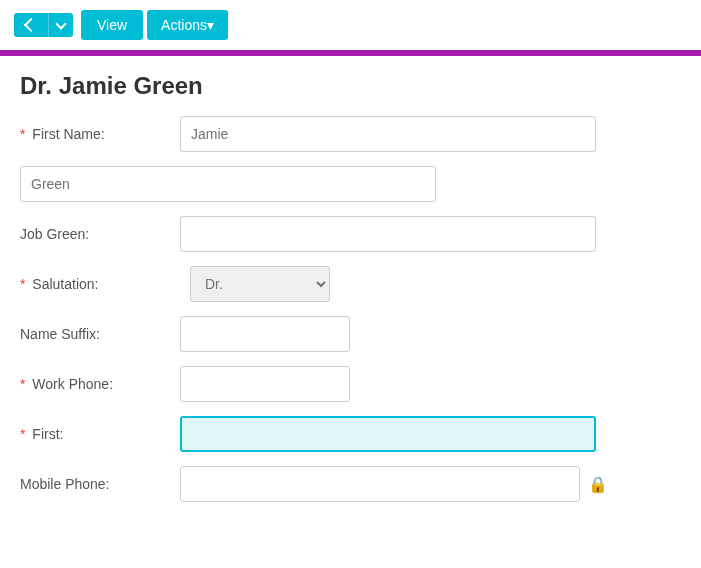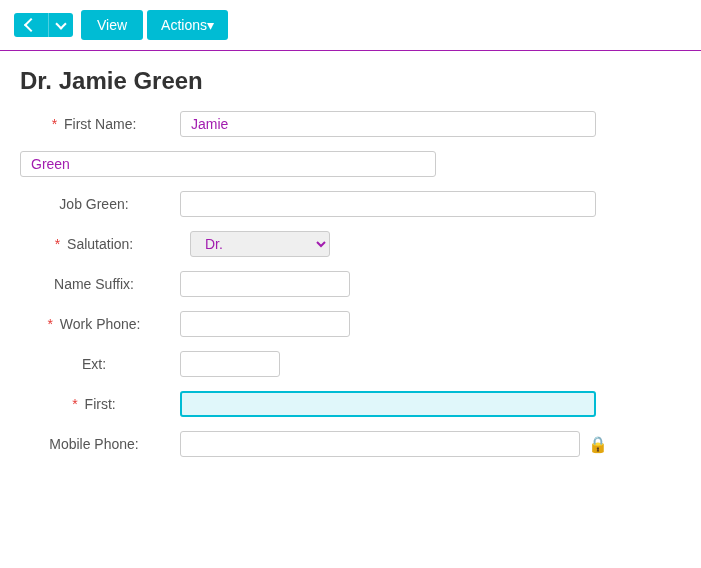--- a/index.html
+++ b/index.html
@@ -11,21 +11,21 @@
       width: 701px;
       min-height: 568px;
     }
 
     
     .toolbar {
       display: flex;
       align-items: center;
       gap: 0;
       padding: 10px 14px;
-      border-bottom: 1px solid #a21caf;
+      border-bottom: 6px solid #a21caf;
       background: #fff;
     }
 
     .btn-back {
       background: #00bcd4;
       border: none;
       color: #fff;
       padding: 7px 12px;
       cursor: pointer;
       border-radius: 3px 0 0 3px;
@@ -85,39 +85,39 @@
     }
 
     .form-row {
       display: flex;
       align-items: center;
       margin-bottom: 14px;
     }
 
     .form-label {
       width: 160px;
-      text-align: center;
+      text-align: left;
       padding-right: 12px;
       color: #555;
       font-size: 14px;
       flex-shrink: 0;
     }
 
     .required-star {
       color: #e53935;
       margin-right: 3px;
     }
 
     .form-input {
-      height: 26px;
+      height: 36px;
       border: 1px solid #ccc;
       border-radius: 3px;
       padding: 0 10px;
       font-size: 14px;
-      color: #a21caf;
+      color: #737373;
       outline: none;
     }
 
     .input-wide {
       width: 416px;
     }
 
     .input-medium {
       width: 170px;
     }
@@ -228,26 +228,20 @@
   </div>
 
   <div class="form-row">
     <label class="form-label">
       <span class="required-star">*</span>
       <span>Work Phone:</span>
     </label>
     <input class="form-input input-medium" type="text" style="">
   </div>
 
-  <div class="form-row">
-    <label class="form-label">
-      <span>Ext:</span>
-    </label>
-    <input class="form-input input-small" type="text" style="">
-  </div>
 
   <div class="form-row">
     <label class="form-label">
       <span class="required-star">*</span>
       <span>First:</span>
     </label>
     <input class="form-input input-email" type="email" style="">
   </div>
 
   <div class="form-row">

